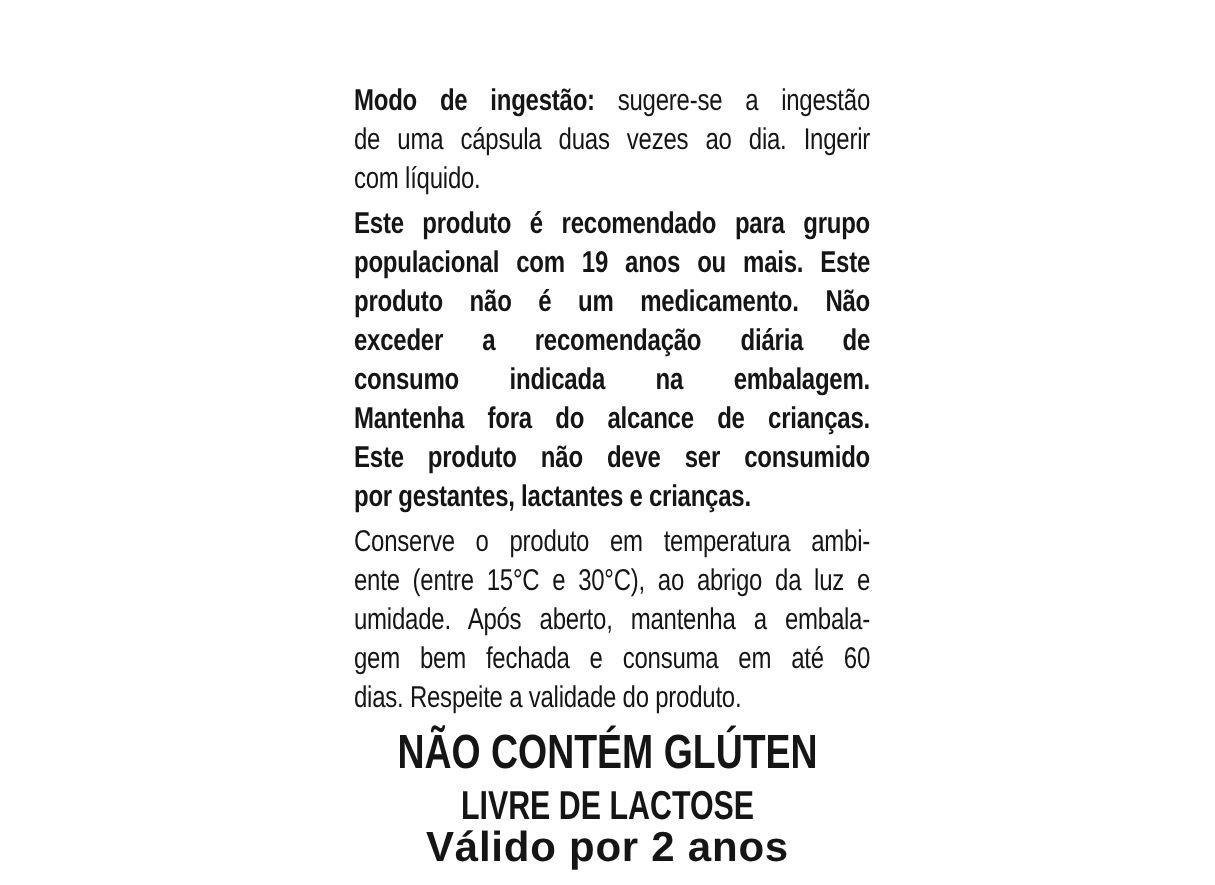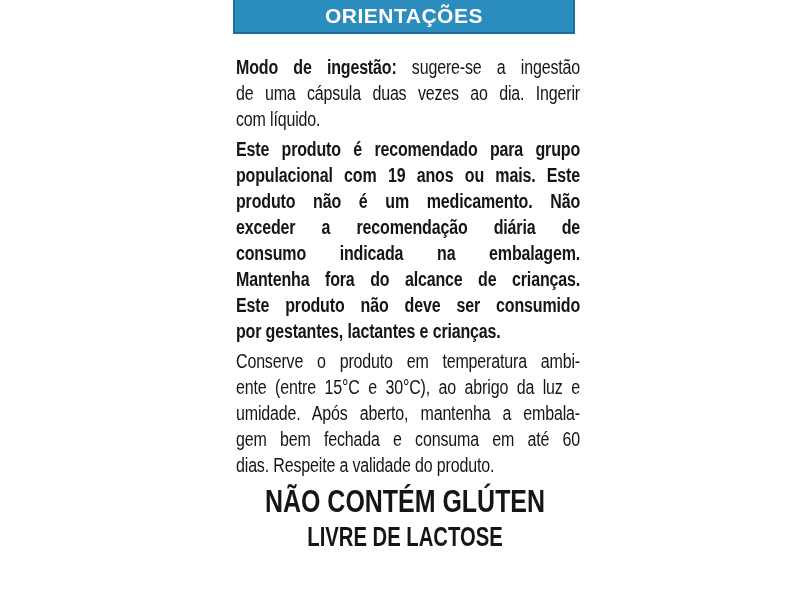--- a/index.html
+++ b/index.html
@@ -89,23 +89,20 @@
     font-size: 28px;
     line-height: 32px;
     letter-spacing: 0.5px;
   }
 </style>
 </head>
 <body>
 
 <div class="page">
 
-  <div class="header-bar">
-    <span class="header-title">ORIENTAÇÕES</span>
-  </div>
 
   <div class="content">
 
     <div class="para">
       <div class="line"><span class="lead-bold">Modo de ingestão:</span><span> sugere-se a ingestão</span></div>
       <div class="line">de uma cápsula duas vezes ao dia. Ingerir</div>
       <div class="line last">com líquido.</div>
     </div>
 
     <div class="para bold">
@@ -124,14 +121,15 @@
       <div class="line">ente (entre 15°C e 30°C), ao abrigo da luz e</div>
       <div class="line">umidade. Após aberto, mantenha a embala-</div>
       <div class="line">gem bem fechada e consuma em até 60</div>
       <div class="line last">dias. Respeite a validade do produto.</div>
     </div>
 
   </div>
 
   <div class="footer-line claim-gluten">NÃO CONTÉM GLÚTEN</div>
   <div class="footer-line claim-lactose">LIVRE DE LACTOSE</div>
+  <div class="footer-line claim-validity">Válido por 2 anos</div>
 
 </div>
 
 </body></html>

